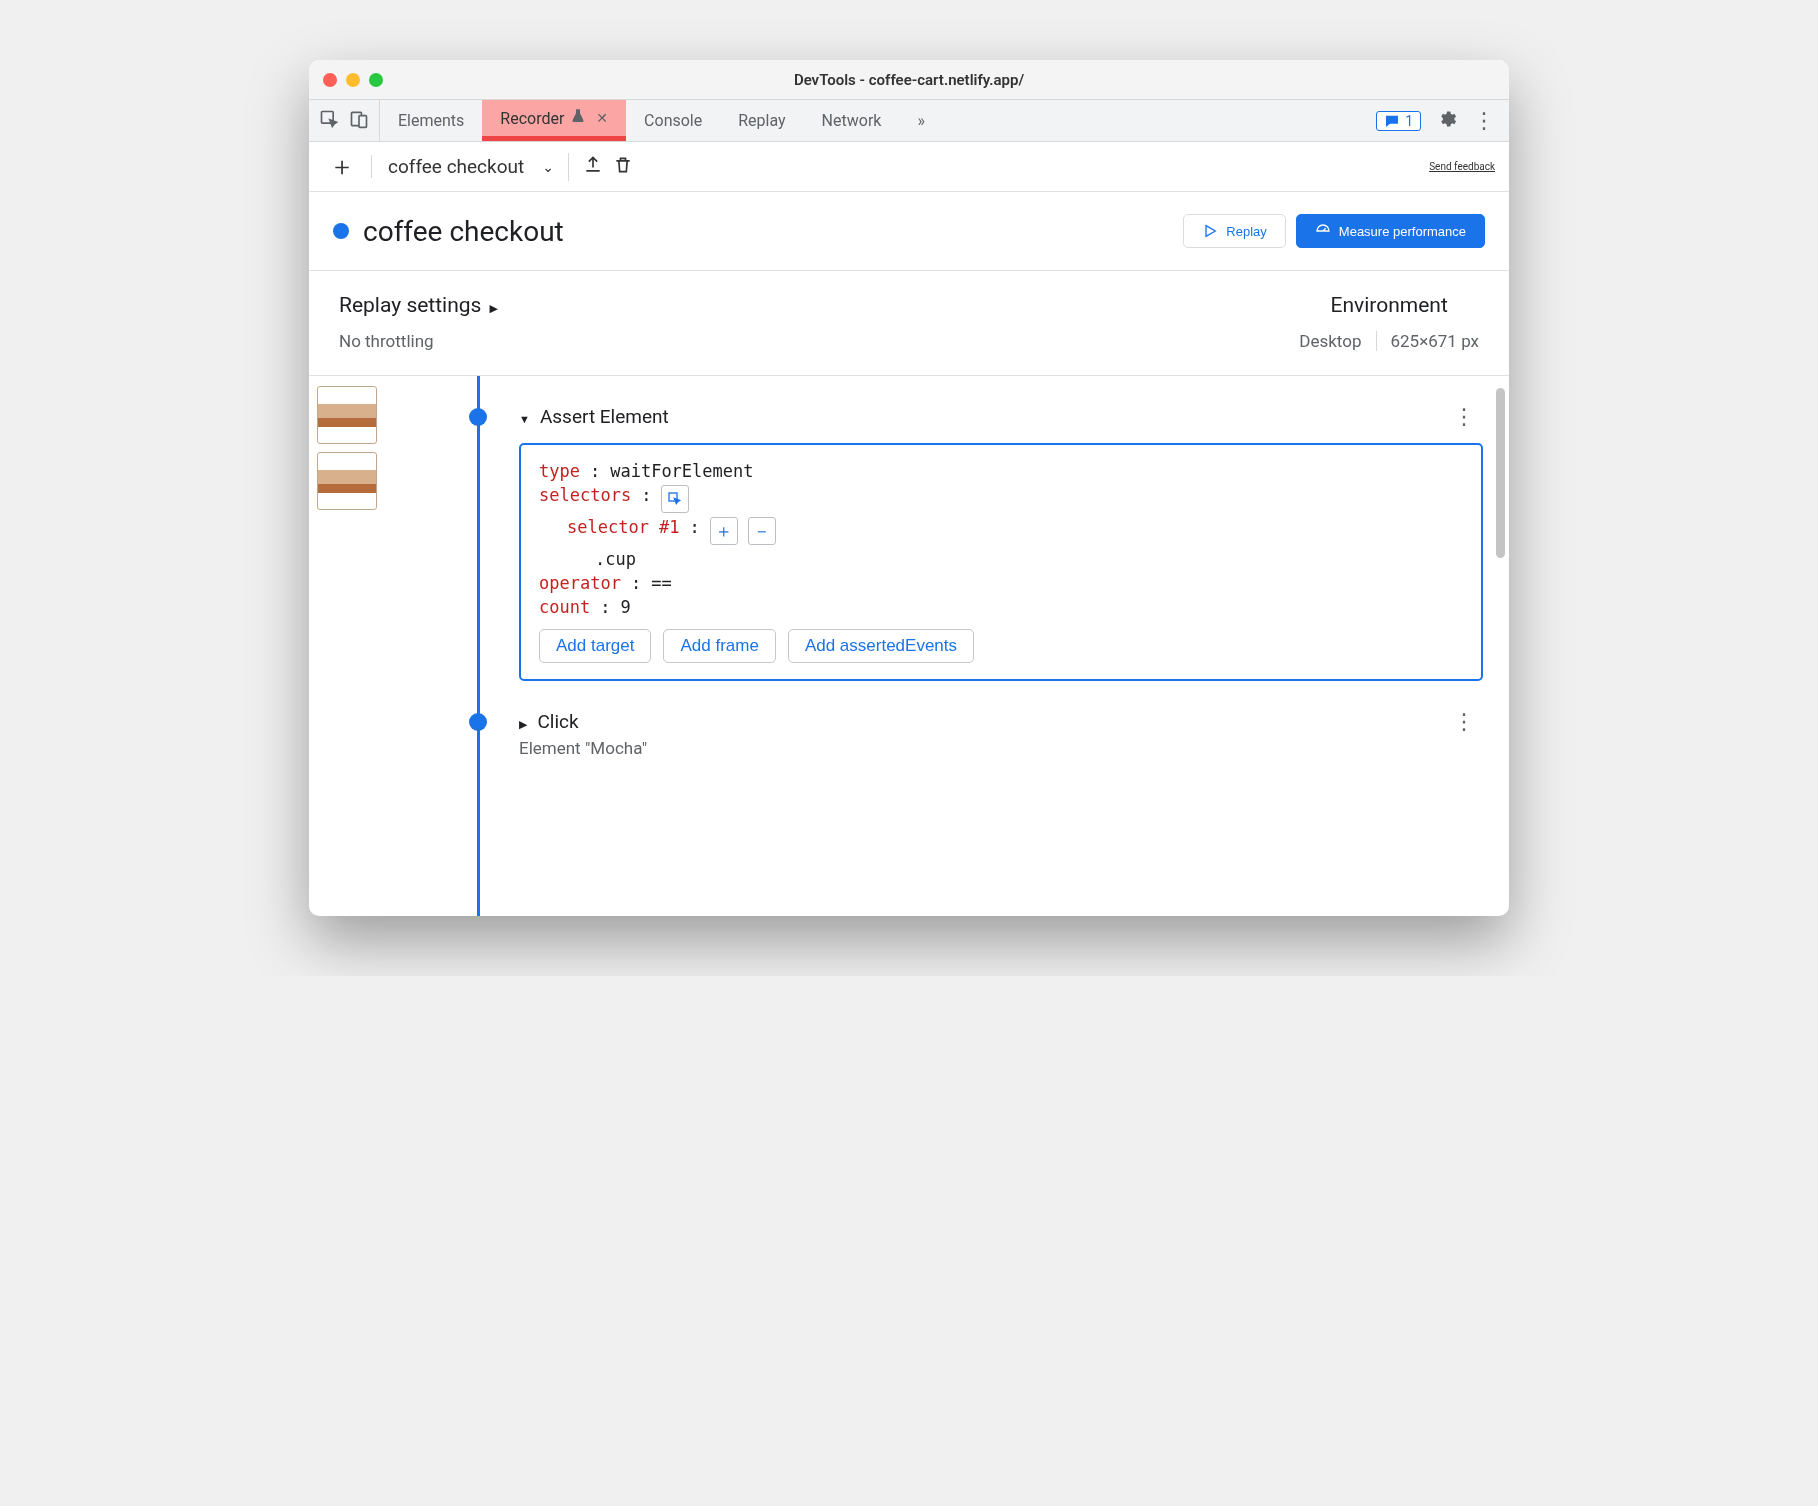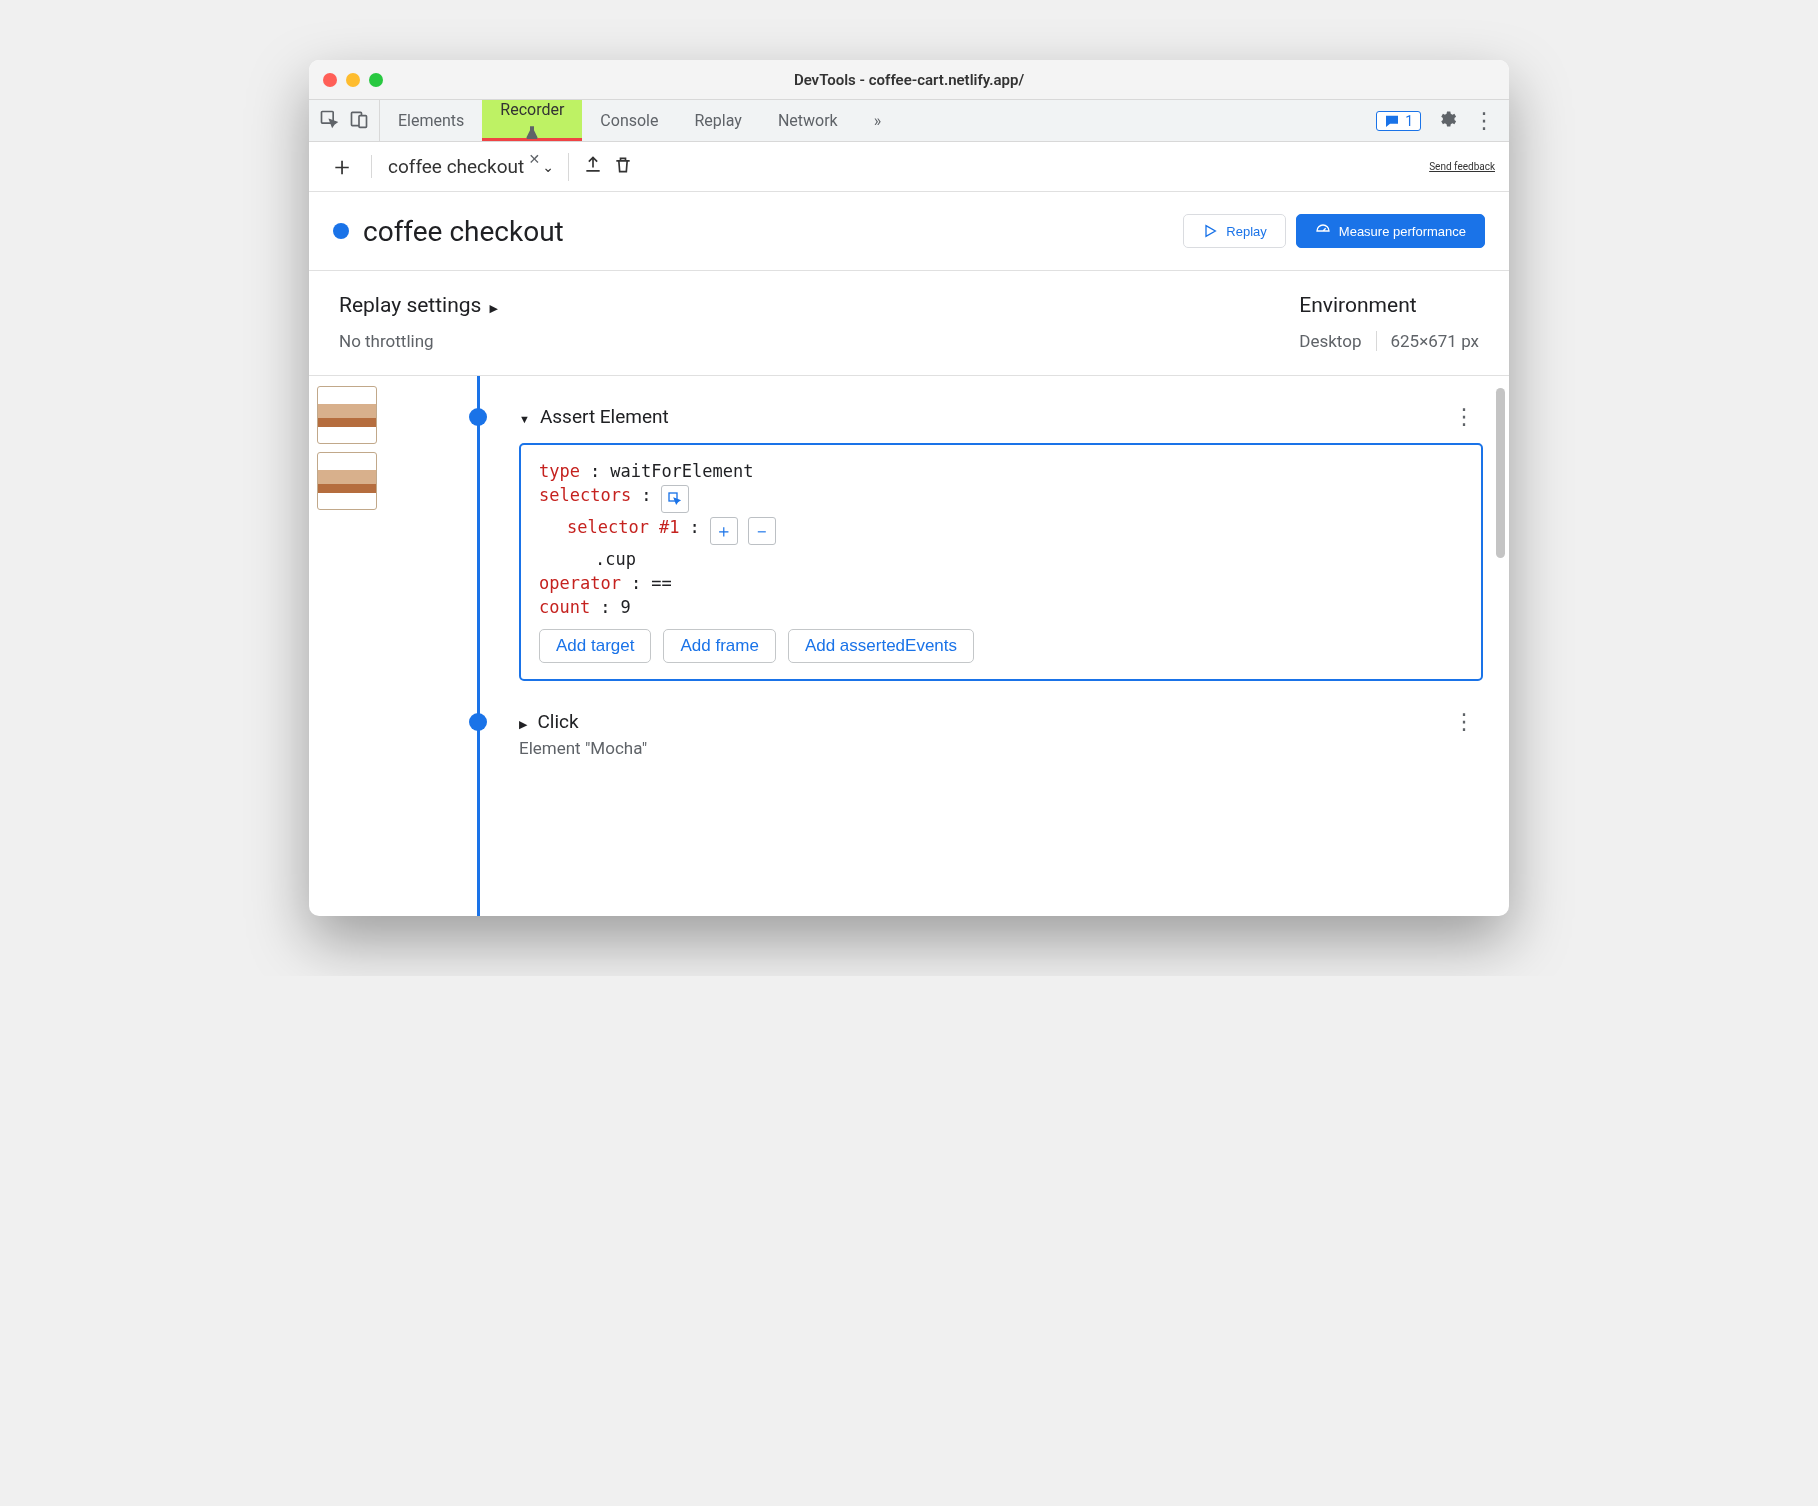--- a/index.html
+++ b/index.html
@@ -46,24 +46,23 @@
 .tabbar-left { display: flex; align-items: center; padding: 0 10px; gap: 10px; border-right: 1px solid #d8d8d8; }
 .tabbar-tabs { display: flex; align-items: stretch; flex: 1; }
 .tab {
   padding: 0 18px;
   display: flex;
   align-items: center;
   gap: 6px;
   cursor: pointer;
 }
 .tab.active {
-  background: #bef264;
-  border-bottom: 3px solid #ef4444;
+  background: #fca5a5;
+  border-bottom: 5px solid #ef4444;
   color: #333;
-  flex-direction: column;
 }
 .tab .close-x { font-size: 14px; color: #5f6368; margin-left: 4px; }
 .tabbar-right { display: flex; align-items: center; gap: 16px; padding: 0 14px; }
 .badge-count {
   display: flex; align-items: center; gap: 5px;
   background: #fff; border: 1px solid #1a73e8; border-radius: 3px;
   color: #1a73e8; padding: 1px 7px; font-size: 14px;
 }
 .toolbar {
   height: 50px;
@@ -97,21 +96,21 @@
 }
 .btn + .btn { margin-left: 10px; }
 .btn.primary { background: #1a73e8; color: #fff; border-color: #1a73e8; }
 .settings-row {
   display: flex; padding: 22px 30px 24px;
   border-bottom: 1px solid #e0e0e0;
 }
 .settings-left { flex: 1; }
 .settings-title { font-size: 21px; color: #202124; display: flex; align-items: center; gap: 8px; }
 .settings-sub { font-size: 17px; color: #5f6368; margin-top: 14px; }
-.env-title { font-size: 21px; color: #202124; }
+.env-title { font-size: 21px; color: #202124; text-align: center; }
 .env-sub { font-size: 17px; color: #5f6368; margin-top: 14px; display: flex; align-items: center; gap: 14px; }
 .env-sep { width: 1px; height: 20px; background: #d8d8d8; }
 .timeline-area { display: flex; position: relative; height: 540px; overflow: hidden; }
 .thumb-col { width: 140px; padding: 8px 6px; }
 .thumb { width: 60px; height: 58px; display: inline-block; border: 1px solid #c1a88a; background: linear-gradient(#fff 30%, #d8b08c 30% 55%, #b56d3e 55% 72%, #fff 72%); margin: 2px; border-radius: 3px; }
 .steps-col { flex: 1; position: relative; padding-right: 26px; }
 .rail { position: absolute; left: 28px; top: 0; bottom: 0; width: 3px; background: #1a73e8; }
 .step { position: relative; padding-left: 70px; margin-top: 28px; }
 .step-dot { position: absolute; left: 20px; top: 4px; width: 18px; height: 18px; border-radius: 50%; background: #1a73e8; }
 .step-header { display: flex; align-items: center; gap: 10px; font-size: 19px; color: #202124; }

